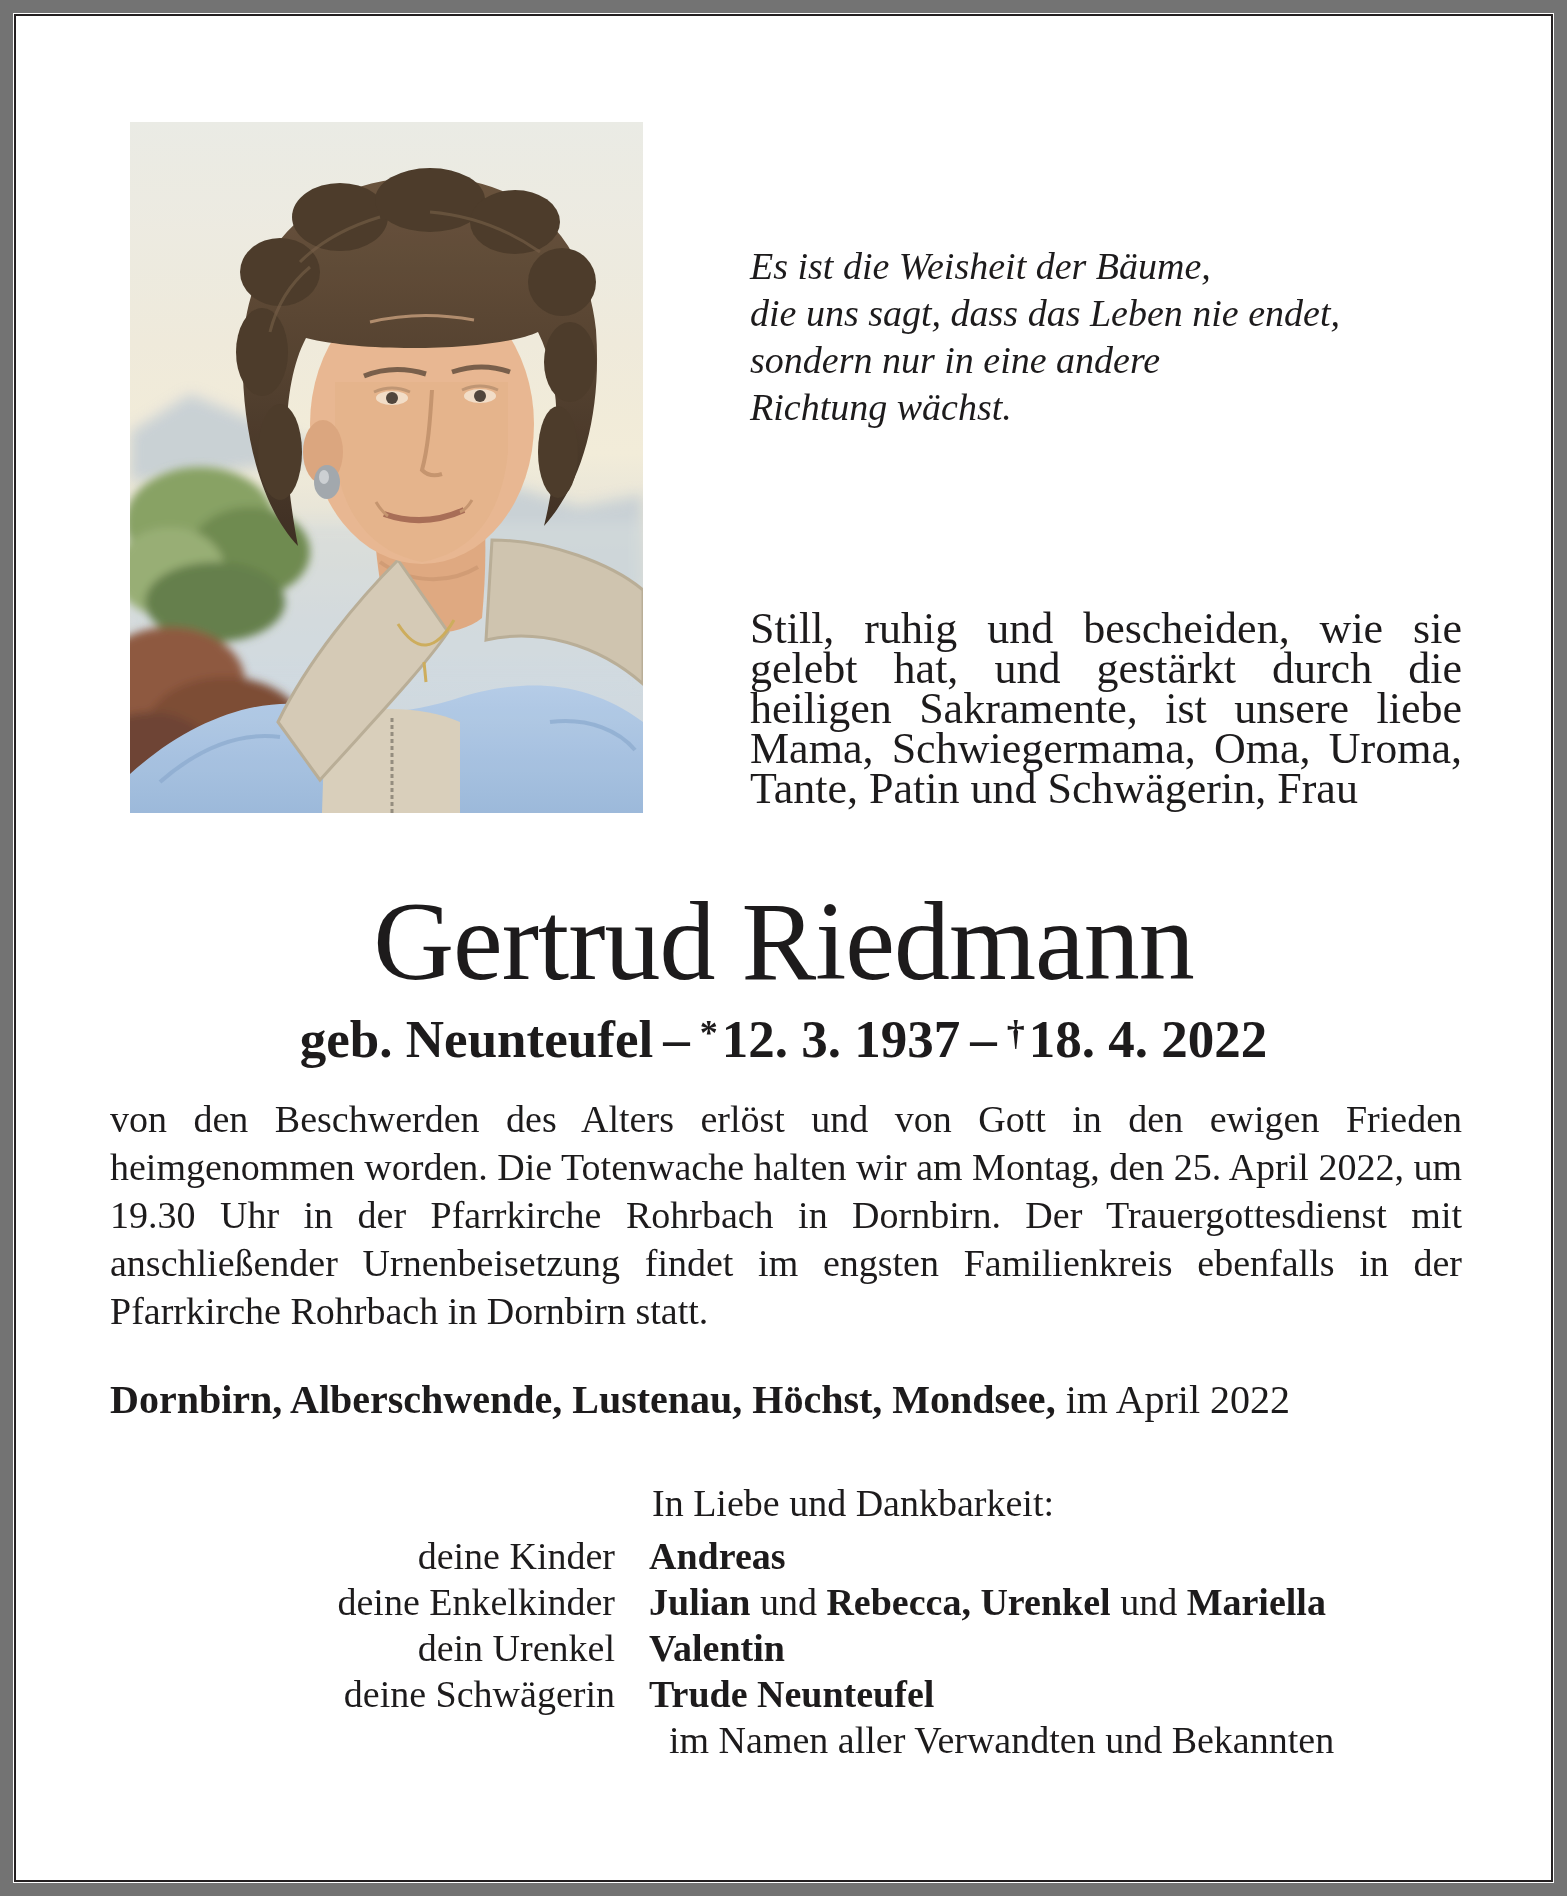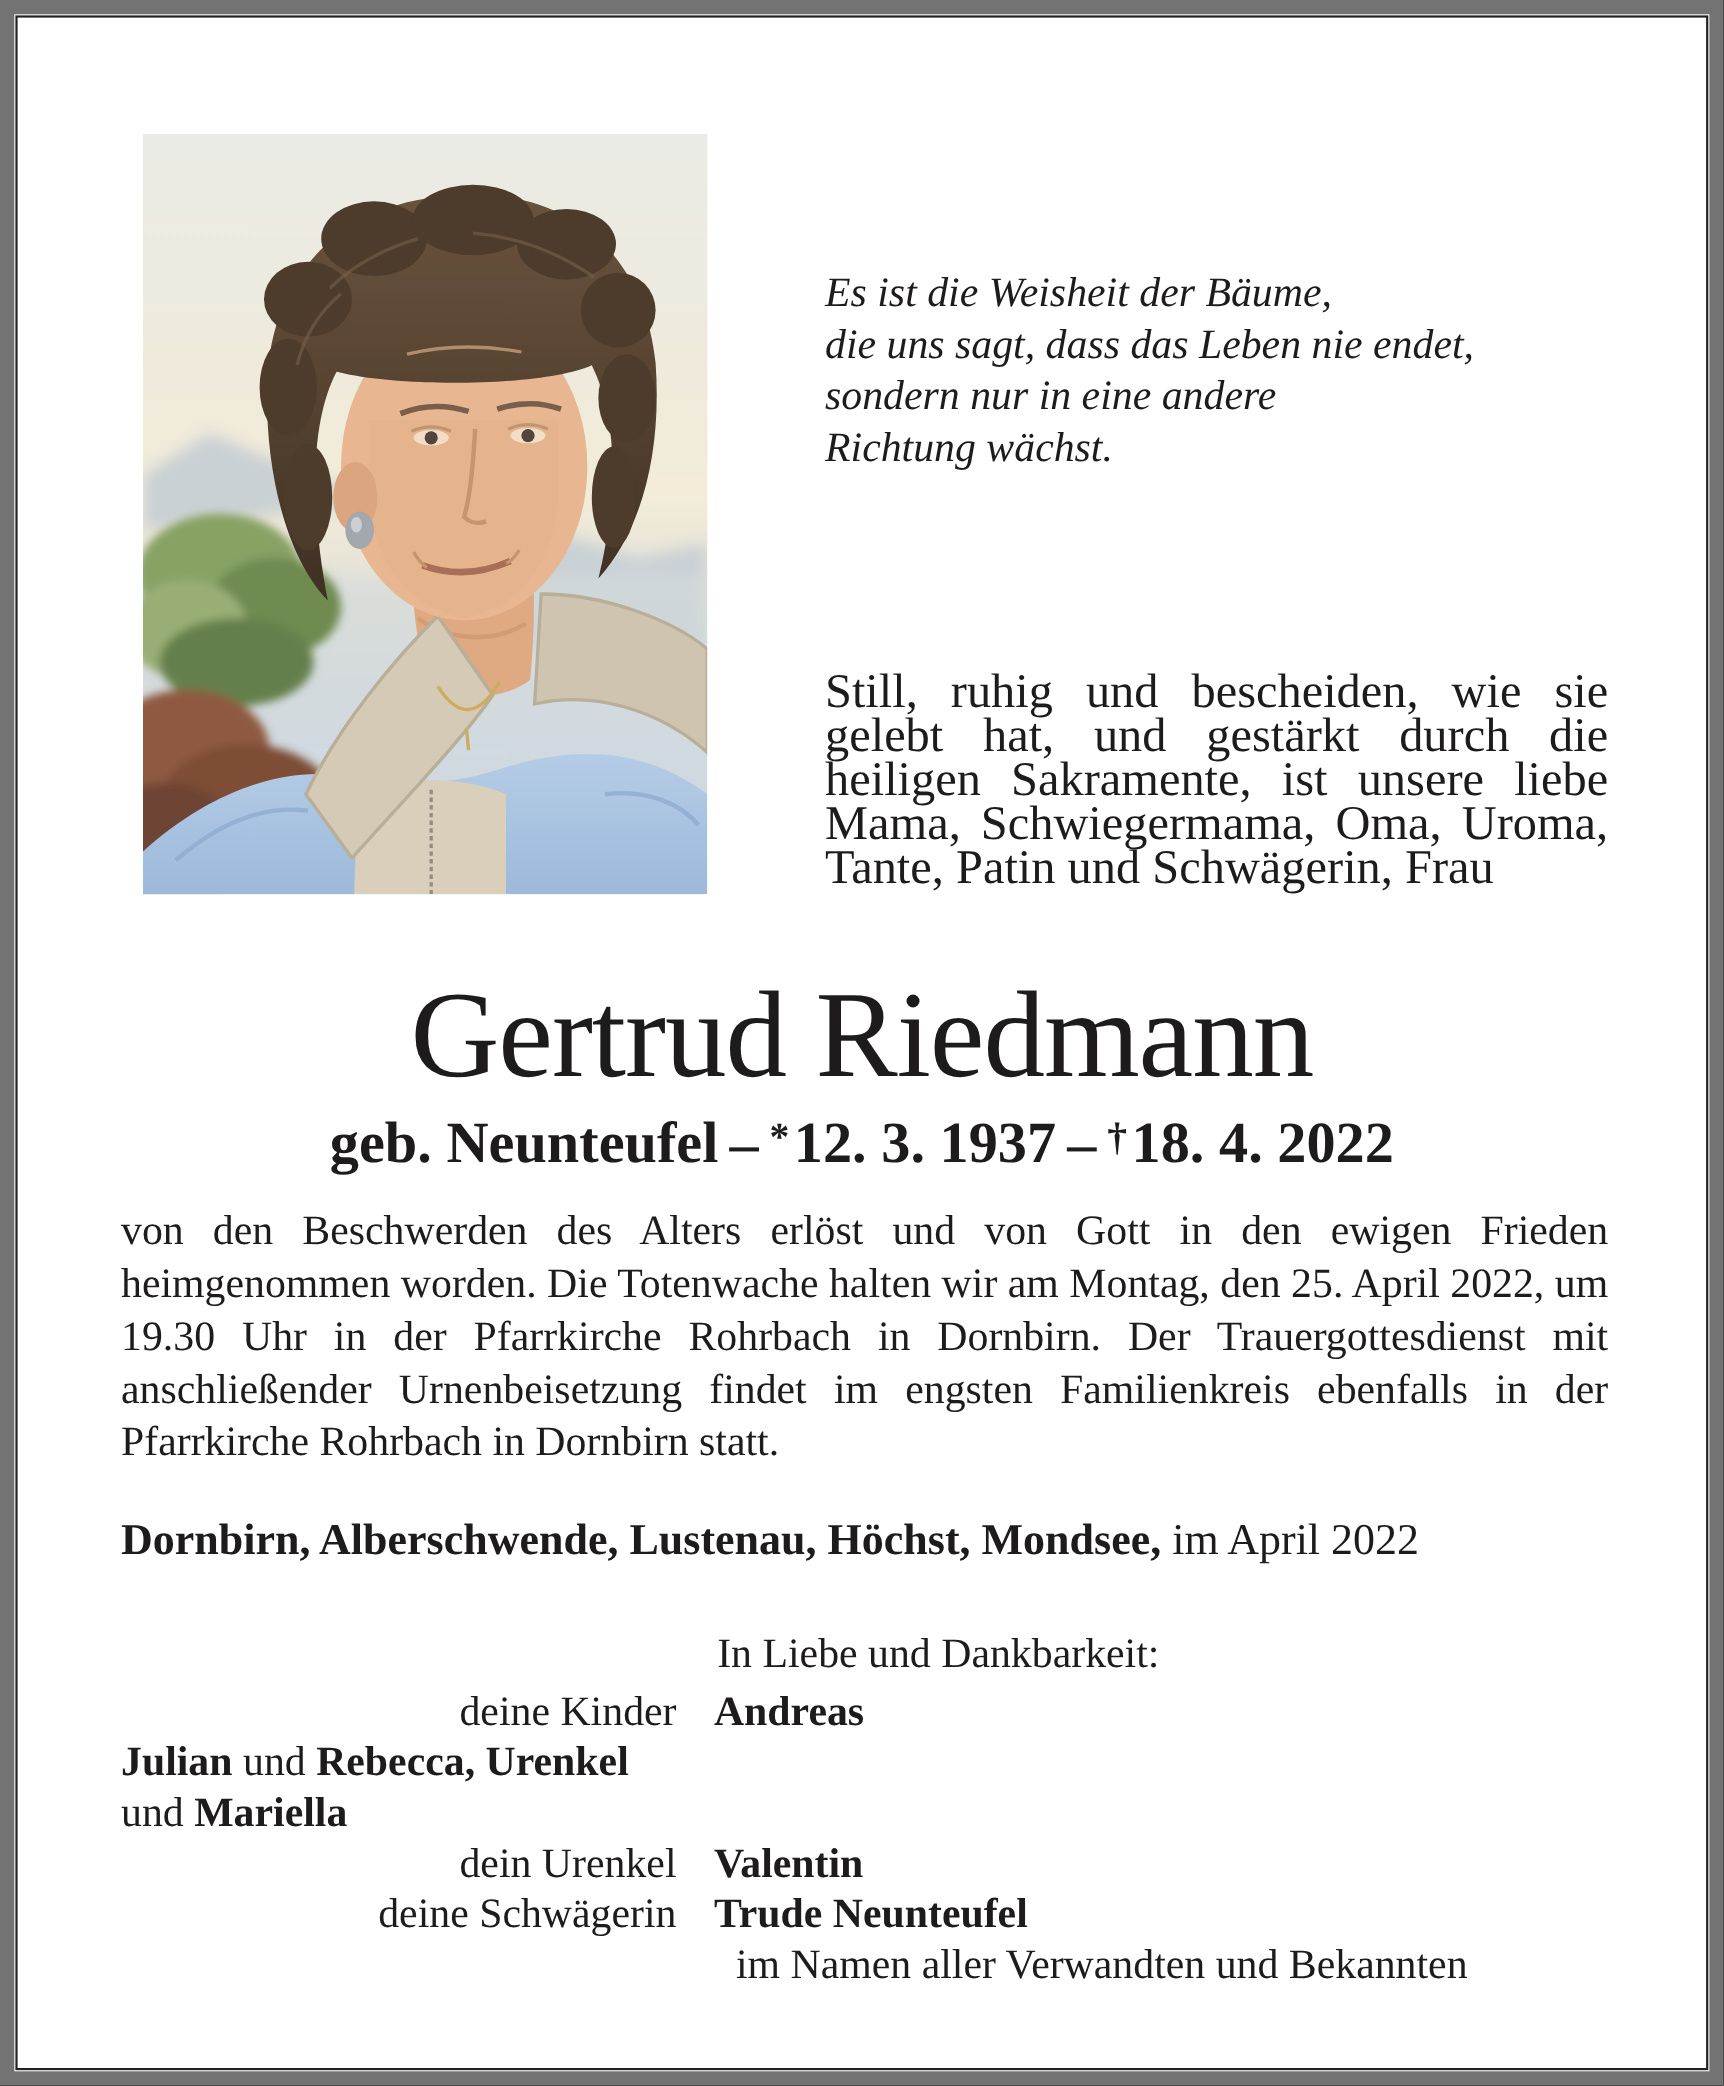--- a/index.html
+++ b/index.html
@@ -203,20 +203,21 @@
 
     <div class="abs family">
         <div class="fam-row">
           <span class="fam-label">deine Kinder</span>
           <span class="fam-names"><span class="b">Andreas</span></span>
         </div>
         <div class="fam-row">
           <span class="fam-label"></span>
         </div>
         <div class="fam-row">
+          <span class="fam-label">deine Enkelkinder</span>
           <span class="fam-names"><span class="b">Julian</span><span class="n"> und </span><span class="b">Rebecca, Urenkel</span><span class="n"> und </span><span class="b">Mariella</span></span>
         </div>
         <div class="fam-row">
           <span class="fam-label">dein Urenkel</span>
           <span class="fam-names"><span class="b">Valentin</span></span>
         </div>
         <div class="fam-row">
           <span class="fam-label">deine Schwägerin</span>
           <span class="fam-names"><span class="b">Trude Neunteufel</span></span>
         </div>

